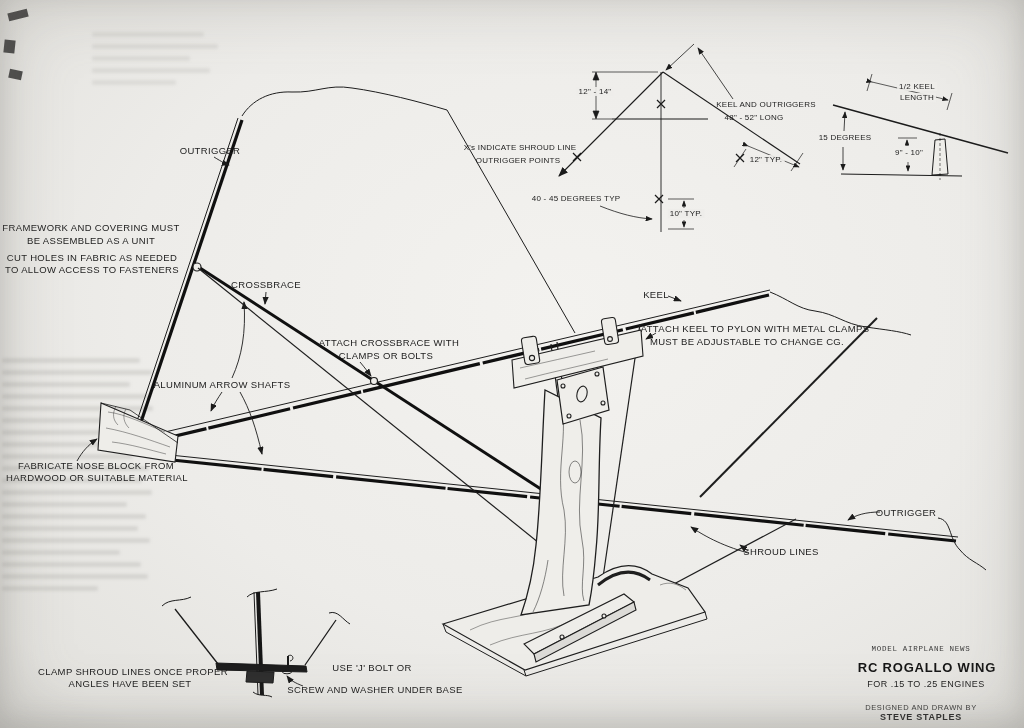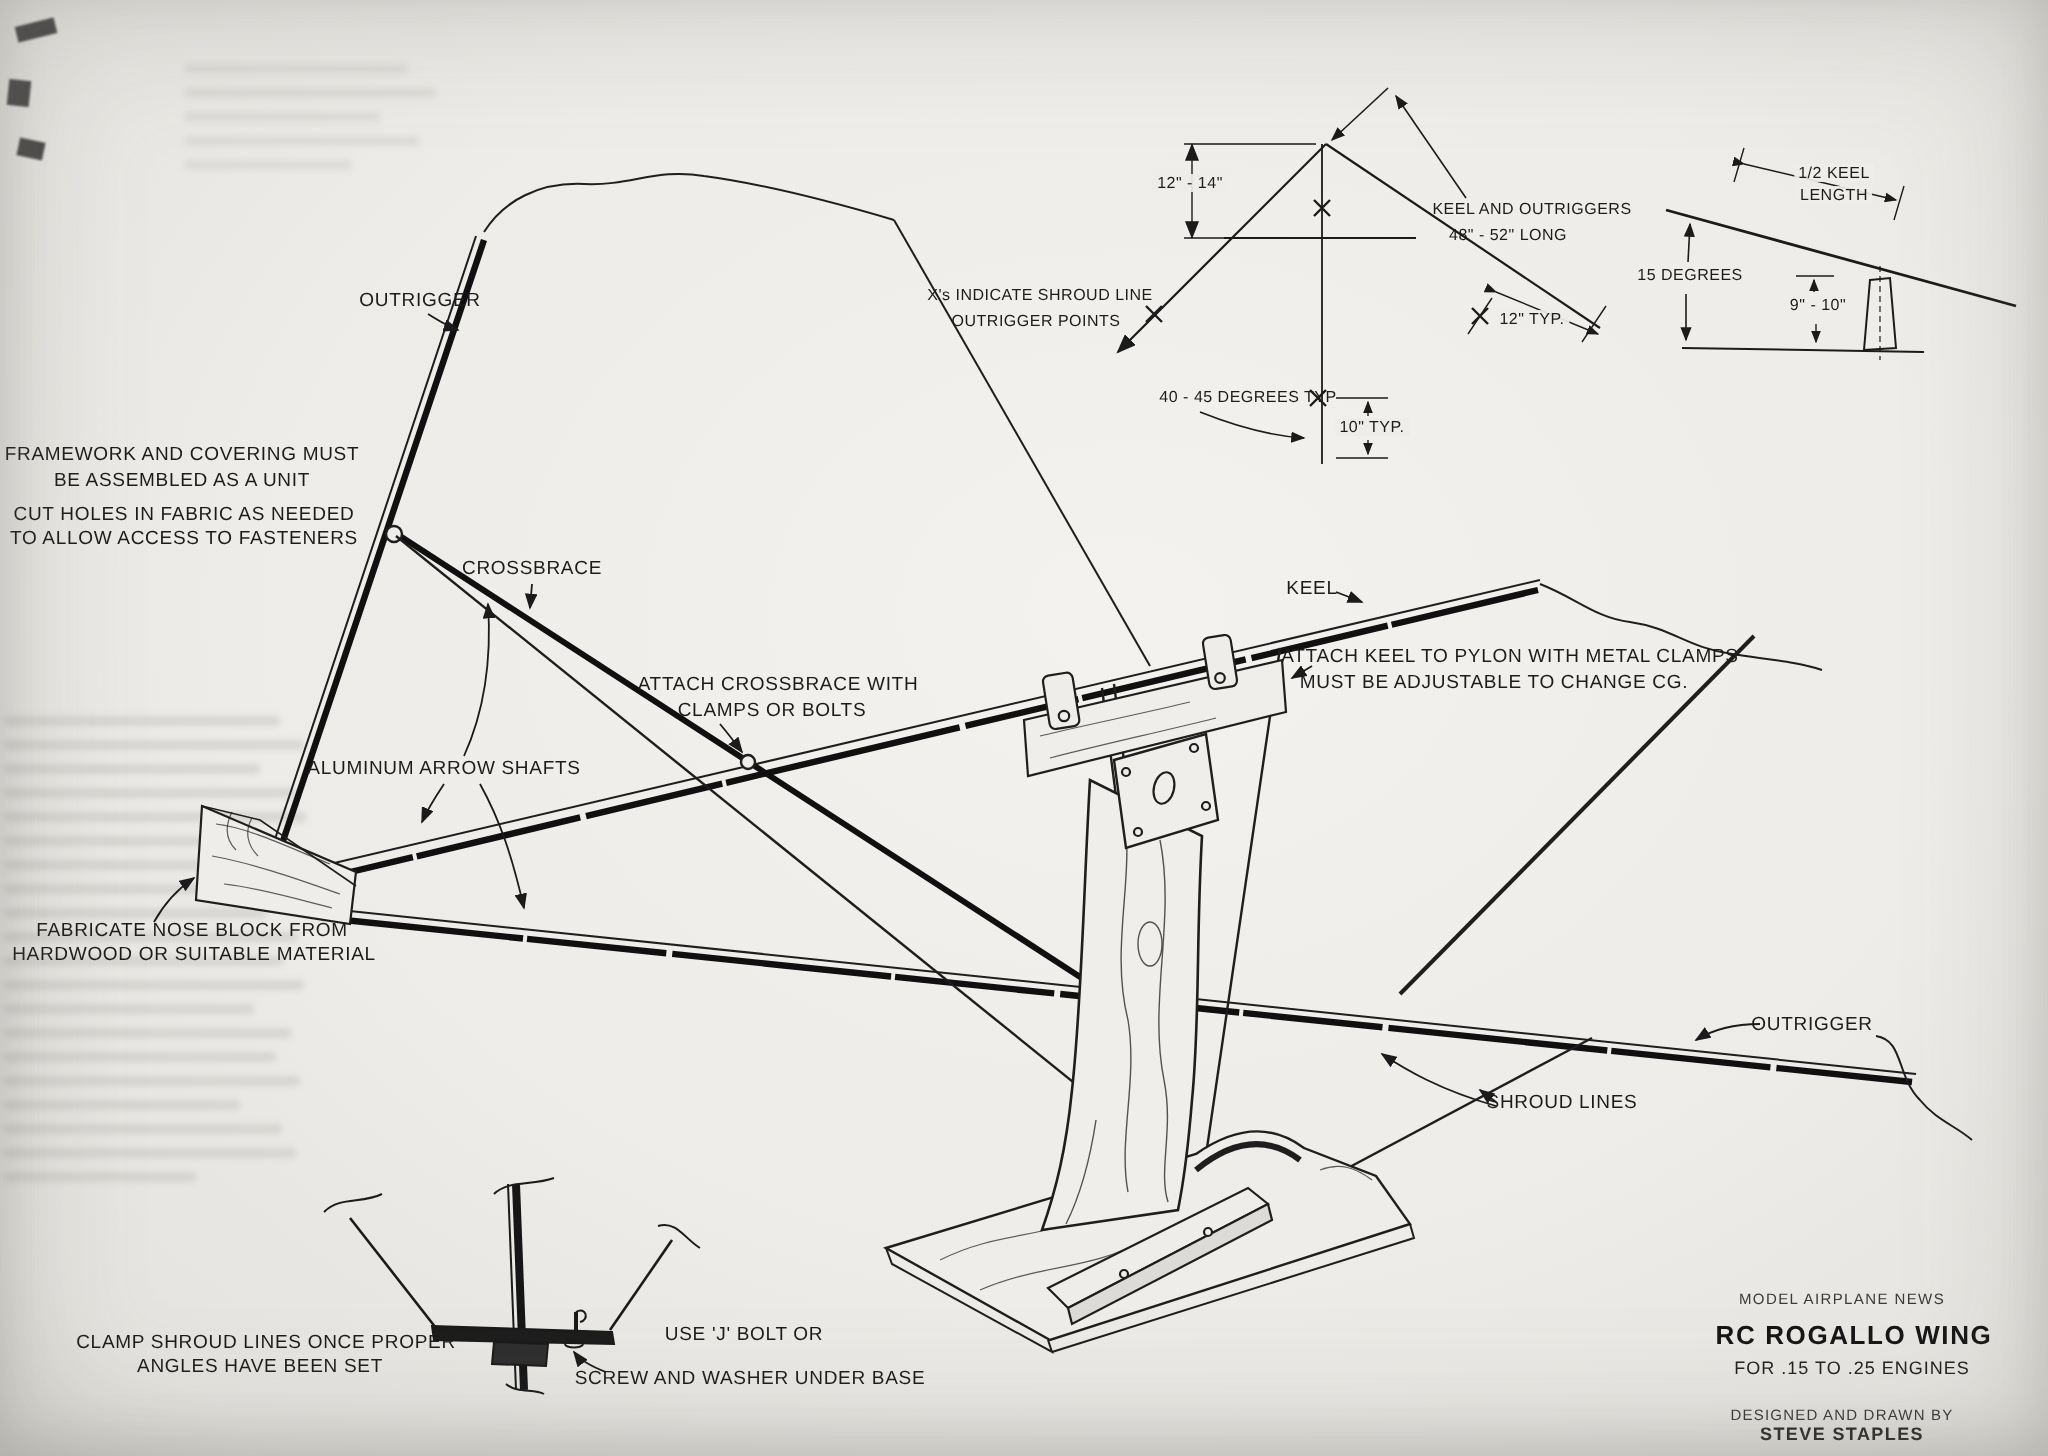--- a/index.html
+++ b/index.html
@@ -268,31 +268,31 @@
   <div class="lbl" style="left:133px;top:666px;">CLAMP SHROUD LINES ONCE PROPER</div>
   <div class="lbl" style="left:130px;top:678px;">ANGLES HAVE BEEN SET</div>
   <div class="lbl" style="left:372px;top:634px;margin-top:28px;">USE 'J' BOLT OR</div>
   <div class="lbl" style="left:375px;top:684px;">SCREW AND WASHER UNDER BASE</div>
 
   <div class="lbl sm bg" style="left:595px;top:87px;">12" - 14"</div>
   <div class="lbl sm" style="left:520px;top:143px;">X's INDICATE SHROUD LINE</div>
   <div class="lbl sm" style="left:518px;top:156px;">OUTRIGGER POINTS</div>
   <div class="lbl sm" style="left:748px;top:100px;margin-left:18px;">KEEL AND OUTRIGGERS</div>
   <div class="lbl sm" style="left:754px;top:113px;">48" - 52" LONG</div>
-  <div class="lbl sm" style="left:624px;top:194px;">40 - 45 DEGREES TYP</div>
+  <div class="lbl sm" style="left:576px;top:194px;">40 - 45 DEGREES TYP</div>
   <div class="lbl sm bg" style="left:766px;top:155px;">12" TYP.</div>
   <div class="lbl sm bg" style="left:686px;top:209px;">10" TYP.</div>
 
   <div class="lbl sm bg" style="left:917px;top:82px;">1/2 KEEL</div>
   <div class="lbl sm bg" style="left:917px;top:93px;">LENGTH</div>
   <div class="lbl sm" style="left:845px;top:133px;">15 DEGREES</div>
   <div class="lbl sm bg" style="left:909px;top:148px;">9" - 10"</div>
 
   <div>
-    <div class="lbl tb-pub" style="left:921px;top:644px;">MODEL AIRPLANE NEWS</div>
+    <div class="lbl tb-pub" style="left:921px;top:644px;font-family:Liberation Mono, monospace;">MODEL AIRPLANE NEWS</div>
     <div class="lbl tb-title" style="left:927px;top:662px;">RC ROGALLO WING</div>
     <div class="lbl tb-sub" style="left:926px;top:679px;">FOR .15 TO .25 ENGINES</div>
     <div class="lbl tb-credit" style="left:921px;top:702px;">DESIGNED AND DRAWN BY</div>
     <div class="lbl tb-name" style="left:921px;top:712px;">STEVE STAPLES</div>
   </div>
 
   <div id="vignette"></div>
 </div>
 
 </body></html>

